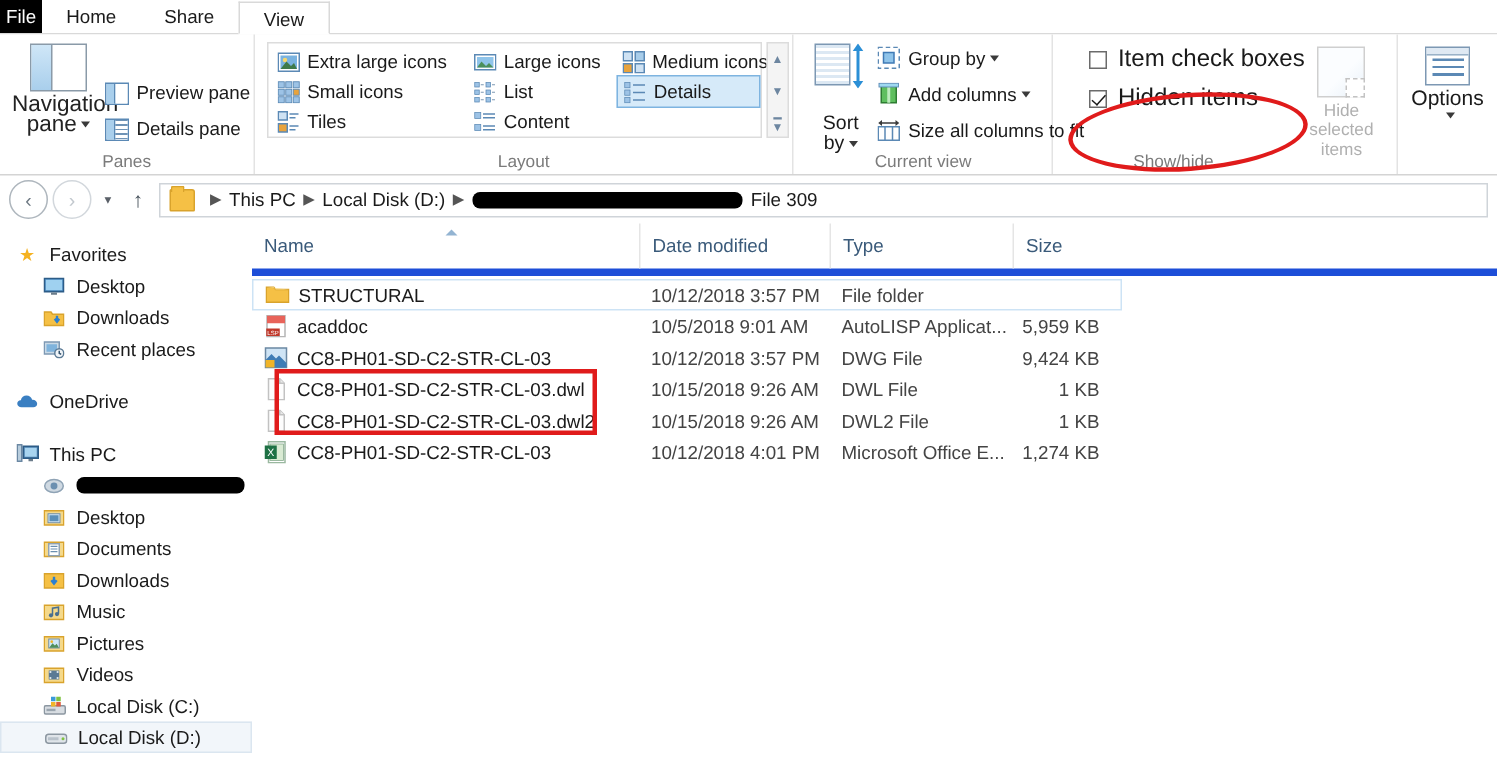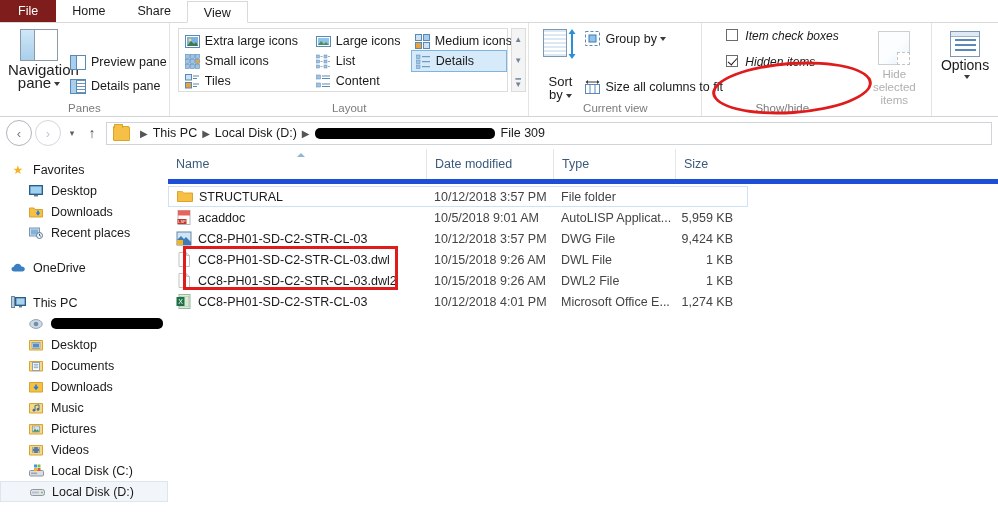--- a/index.html
+++ b/index.html
@@ -8,21 +8,21 @@
     background:#ffffff;
     font-family:"Liberation Sans",sans-serif;
     font-size:12px;color:#1a1a1a;
     -webkit-font-smoothing:antialiased;
   }
   .app{position:relative;width:998px;height:521px;}
 
   
   .tabstrip{height:22px;background:#ffffff;display:flex;align-items:flex-end;border-bottom:1px solid #d9d9d9;}
   .tab{height:22px;line-height:22px;padding:0 16px;font-size:12.5px;color:#1a1a1a;box-sizing:border-box;}
-  .tab.file{background:#7f1d1d;color:#fff;padding:0 18px;}
+  .tab.file{background:#000000;color:#fff;padding:0 4px;}
   .tab.active{background:#fff;border:1px solid #d9d9d9;border-bottom:1px solid #fff;margin-bottom:-1px;}
 
   
   .ribbon{position:relative;height:93px;background:#fff;border-bottom:1px solid #d4d4d4;display:flex;}
   .group{position:relative;height:93px;border-right:1px solid #e3e3e3;box-sizing:border-box;}
   .grouplabel{position:absolute;bottom:2px;width:100%;text-align:center;font-size:11.5px;color:#7b7b7b;}
 
   
   .g-panes{width:170px;}
   .bigbtn{position:absolute;left:8px;top:6px;width:62px;text-align:center;}
@@ -47,21 +47,21 @@
 
   
   .g-curview{width:173px;}
   .sortbtn{position:absolute;left:8px;top:6px;width:46px;text-align:center;}
   .sortico{width:34px;height:30px;margin:0 auto;position:relative;}
   .sortgrid{position:absolute;left:0;top:0;width:24px;height:28px;border:1px solid #7d98b3;background:repeating-linear-gradient(180deg,#dce8f3 0 2px,#fff 2px 4px);box-sizing:border-box;}
   .cvrow{position:absolute;left:56px;display:flex;align-items:center;height:21px;font-size:12.5px;white-space:nowrap;}
 
   
   .g-show{width:230px;}
-  .chkrow{position:absolute;left:24px;display:flex;align-items:flex-start;height:21px;font-size:12px;white-space:nowrap;font-style:italic;}
+  .chkrow{position:absolute;left:24px;display:flex;align-items:center;height:21px;font-size:16px;white-space:nowrap;}
   .cb{width:12px;height:12px;border:1px solid #6b6b6b;background:#fff;margin-right:7px;flex:0 0 12px;position:relative;box-sizing:border-box;}
   .cb.on::after{content:"";position:absolute;left:3px;top:0px;width:4px;height:8px;border:solid #1a1a1a;border-width:0 1.6px 1.6px 0;transform:rotate(42deg);}
   .hidesel{position:absolute;left:158px;top:8px;width:68px;text-align:center;color:#b0b0b0;font-size:11.5px;line-height:13px;}
   .pageico{width:30px;height:32px;margin:0 auto 3px;border:1px solid #cfcfcf;background:linear-gradient(135deg,#fbfdff 55%,#e8f1f9);position:relative;}
   .pageico::after{content:"";position:absolute;right:-1px;bottom:-1px;width:11px;height:11px;border:1px dashed #c3c3c3;background:#fff;}
 
   
   .g-options{width:66px;border-right:none;}
   .optico{width:30px;height:26px;margin:4px auto 2px;border:1px solid #7d98b3;background:#fff;position:relative;box-sizing:border-box;}
   .optico::before{content:"";position:absolute;left:0;right:0;top:0;height:4px;background:#dfe9f3;border-bottom:1px solid #9ab2c8;}
@@ -280,20 +280,29 @@
           <span>Sort</span><br>
           <span>by</span><span class="caret"></span>
         </div>
       </div>
       <div class="cvrow" style="top:5px">
         <svg class="gi" viewBox="0 0 15 15">
             <rect x="0.5" y="0.5" width="14" height="14" fill="none" stroke="#5b89b5" stroke-dasharray="3 2"></rect>
             <rect x="4" y="4" width="7" height="7" fill="#8fc4ea" stroke="#3f7ab5"></rect>
           </svg>
         <span>Group by</span>
+          <span class="caret"></span>
+      </div>
+      <div class="cvrow" style="top:29px">
+        <svg class="gi" viewBox="0 0 15 15">
+            <rect x="2.5" y="2.5" width="10" height="11" fill="#5fbf5f" stroke="#2e7d32"></rect>
+            <rect x="6.5" y="2.5" width="2" height="11" fill="#bdecbd"></rect>
+            <rect x="1" y="0.5" width="13" height="2.5" fill="#9fd9f0" stroke="#5b89b5" stroke-width="0.6"></rect>
+          </svg>
+        <span>Add columns</span>
           <span class="caret"></span>
       </div>
       <div class="cvrow" style="top:53px">
         <svg class="gi" viewBox="0 0 15 15">
             <rect x="0.5" y="5.5" width="14" height="9" fill="#fff" stroke="#5b89b5"></rect>
             <line x1="5" y1="5.5" x2="5" y2="14.5" stroke="#5b89b5"></line>
             <line x1="10" y1="5.5" x2="10" y2="14.5" stroke="#5b89b5"></line>
             <line x1="2" y1="3" x2="13" y2="3" stroke="#3a3a3a"></line>
             <path d="M0.5 3 L3 1 L3 5 Z" fill="#3a3a3a"></path>
             <path d="M14.5 3 L12 1 L12 5 Z" fill="#3a3a3a"></path>

